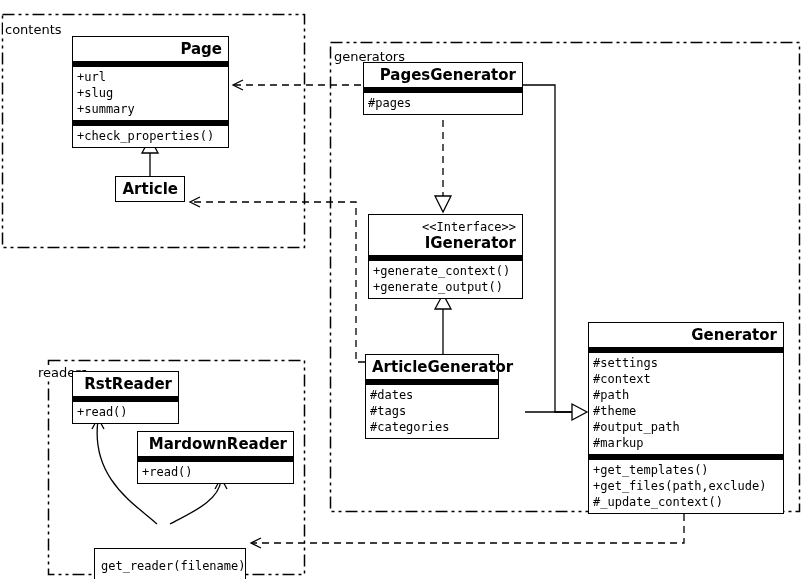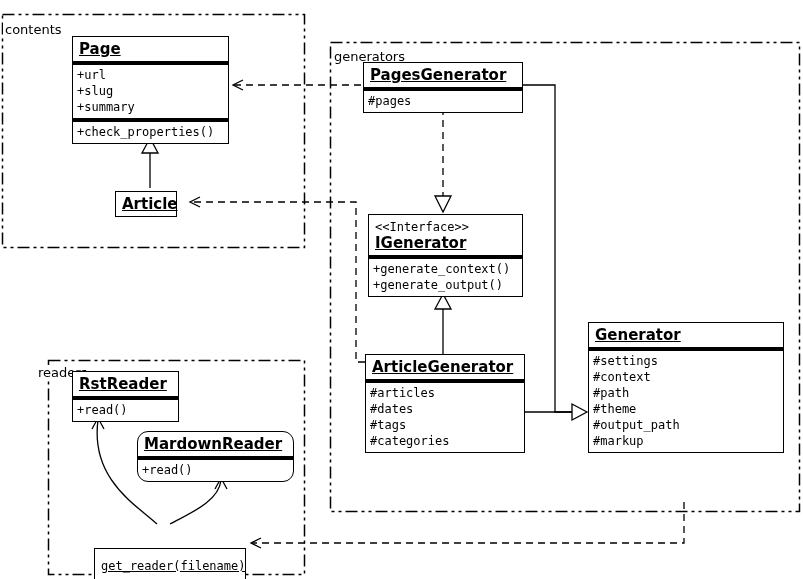--- a/index.html
+++ b/index.html
@@ -12,28 +12,28 @@
   .pkg-label {
     position:absolute; z-index:2; font:13px "DejaVu Sans", sans-serif;
     background:#fff; padding:0 2px;margin-top:22px;
   }
   .uml-class {
     position:absolute; z-index:2; background:#fff;
     border:1px solid #000; box-sizing:border-box;
   }
   .uml-title {
     font:bold 15px/17px "DejaVu Sans", sans-serif;
-    text-align:left; padding:4px 6px 3px; white-space:nowrap;text-decoration:underline;
+    text-align:right; padding:4px 6px 3px; white-space:nowrap;
   }
   .uml-title.plain { font:12px/16px "DejaVu Sans Mono", monospace; padding:9px 6px; }
   .uml-stereo {
     font:12px/16px "DejaVu Sans Mono", monospace;
-    text-align:left; padding:4px 6px 0; white-space:nowrap;
+    text-align:right; padding:4px 6px 0; white-space:nowrap;
   }
-  .uml-section { border-top:4px solid #000000; padding:2px 4px 3px; }
+  .uml-section { border-top:6px solid #000000; padding:2px 4px 3px; }
   .uml-member {
     font:12px/16px "DejaVu Sans Mono", monospace;
     white-space:pre; text-align:left;
   }
   .pkg-rect { fill:none; stroke:#000; stroke-width:1.5; stroke-dasharray:12 4 3 4 3 4; }
   .ln-solid { fill:none; stroke:#000; stroke-width:1.3; }
   .ln-dashed { fill:none; stroke:#000; stroke-width:1.3; stroke-dasharray:7 5; }
   .tri-hollow { fill:#fff; stroke:#000; stroke-width:1.3; }
   .openhead { fill:none; stroke:#000; stroke-width:1.3; }
 </style>
@@ -87,70 +87,74 @@
     <div class="uml-section">
       <div class="uml-member">+url</div>
       <div class="uml-member">+slug</div>
       <div class="uml-member">+summary</div>
     </div>
     <div class="uml-section">
       <div class="uml-member">+check_properties()</div>
     </div>
   </div>
 
-  <div class="uml-class" style="left:115px; top:191px; width:62px;">
+  <div class="uml-class" style="left:115px; top:176px; width:70px;">
     <div class="uml-title">Article</div>
   </div>
 
   <div class="uml-class" style="left:363px; top:62px; width:160px;">
     <div class="uml-title">PagesGenerator</div>
     <div class="uml-section">
       <div class="uml-member">#pages</div>
     </div>
   </div>
 
   <div class="uml-class" style="left:368px; top:214px; width:155px;">
     <div class="uml-stereo">&lt;&lt;Interface&gt;&gt;</div>
     <div class="uml-title" style="padding-top:0;">IGenerator</div>
     <div class="uml-section">
       <div class="uml-member">+generate_context()</div>
       <div class="uml-member">+generate_output()</div>
     </div>
   </div>
 
-  <div class="uml-class" style="left:365px; top:354px; width:160px;">
+  <div class="uml-class" style="left:365px; top:354px; width:134px;">
     <div class="uml-title">ArticleGenerator</div>
     <div class="uml-section">
-      <div class="uml-member">#articles</div>
       <div class="uml-member">#dates</div>
       <div class="uml-member">#tags</div>
       <div class="uml-member">#categories</div>
     </div>
   </div>
 
   <div class="uml-class" style="left:588px; top:322px; width:196px;">
     <div class="uml-title">Generator</div>
     <div class="uml-section">
       <div class="uml-member">#settings</div>
       <div class="uml-member">#context</div>
       <div class="uml-member">#path</div>
       <div class="uml-member">#theme</div>
       <div class="uml-member">#output_path</div>
       <div class="uml-member">#markup</div>
     </div>
+    <div class="uml-section">
+      <div class="uml-member">+get_templates()</div>
+      <div class="uml-member">+get_files(path,exclude)</div>
+      <div class="uml-member">#_update_context()</div>
+    </div>
   </div>
 
   <div class="uml-class" style="left:72px; top:371px; width:107px;">
     <div class="uml-title">RstReader</div>
     <div class="uml-section">
       <div class="uml-member">+read()</div>
     </div>
   </div>
 
-  <div class="uml-class" style="left:137px; top:431px; width:157px;border-radius:11px;">
+  <div class="uml-class" style="left:137px; top:431px; width:157px;">
     <div class="uml-title">MardownReader</div>
     <div class="uml-section">
       <div class="uml-member">+read()</div>
     </div>
   </div>
 
   <div class="uml-class" style="left:94px; top:524px; width:152px;margin-top:24px;">
     <div class="uml-title plain">get_reader(filename)</div>
   </div>
 

